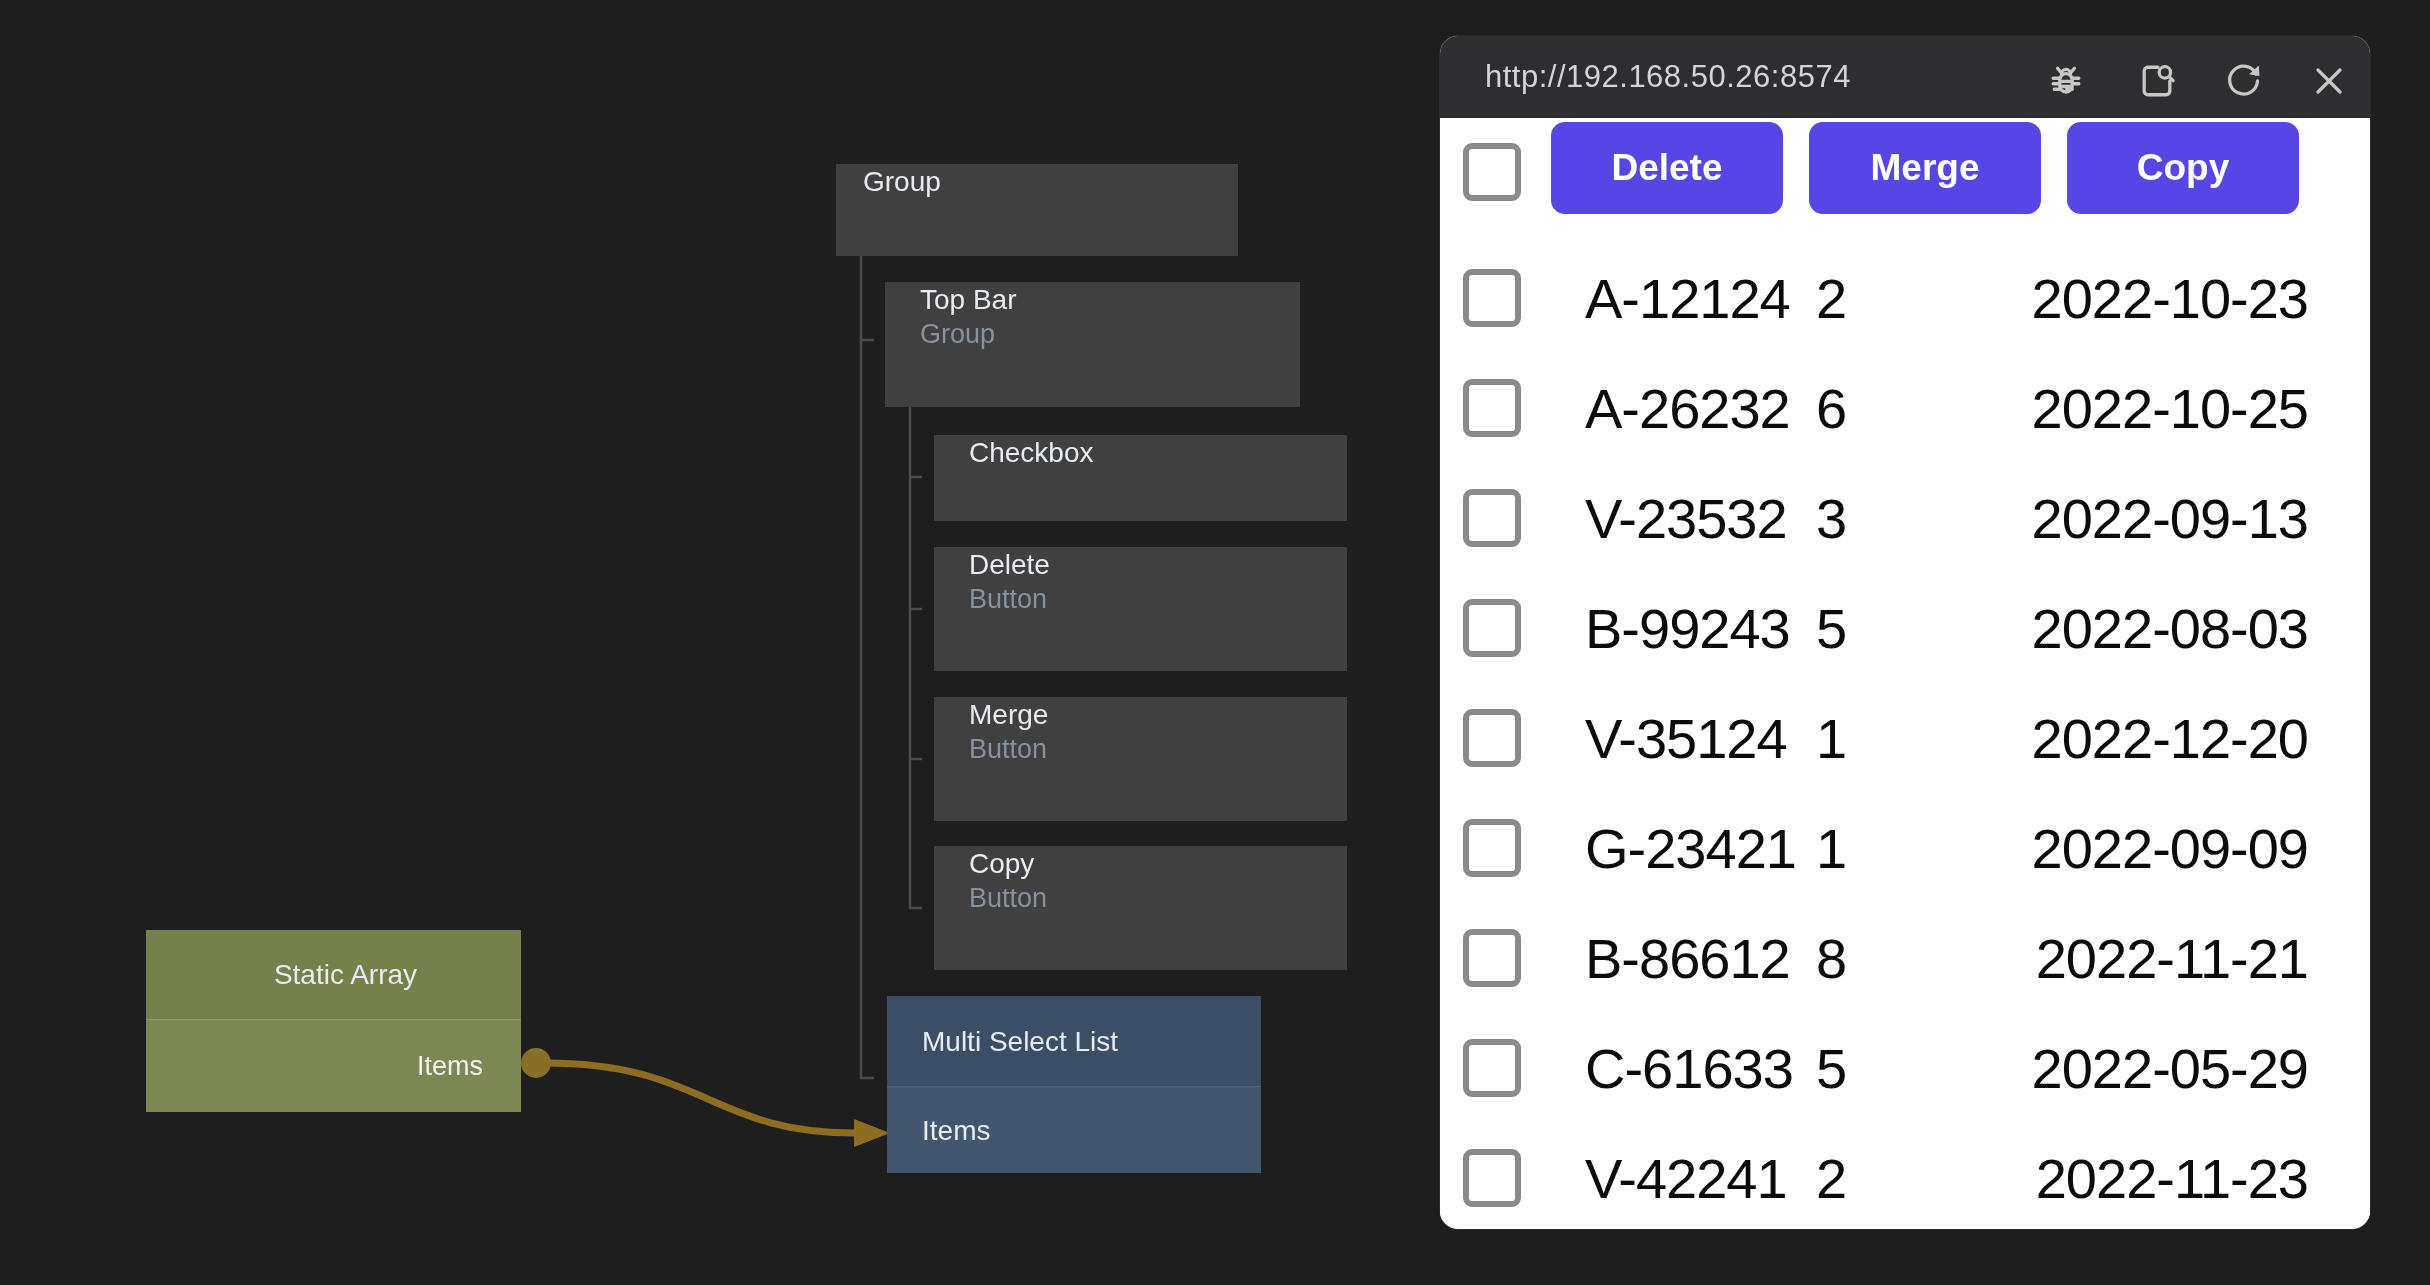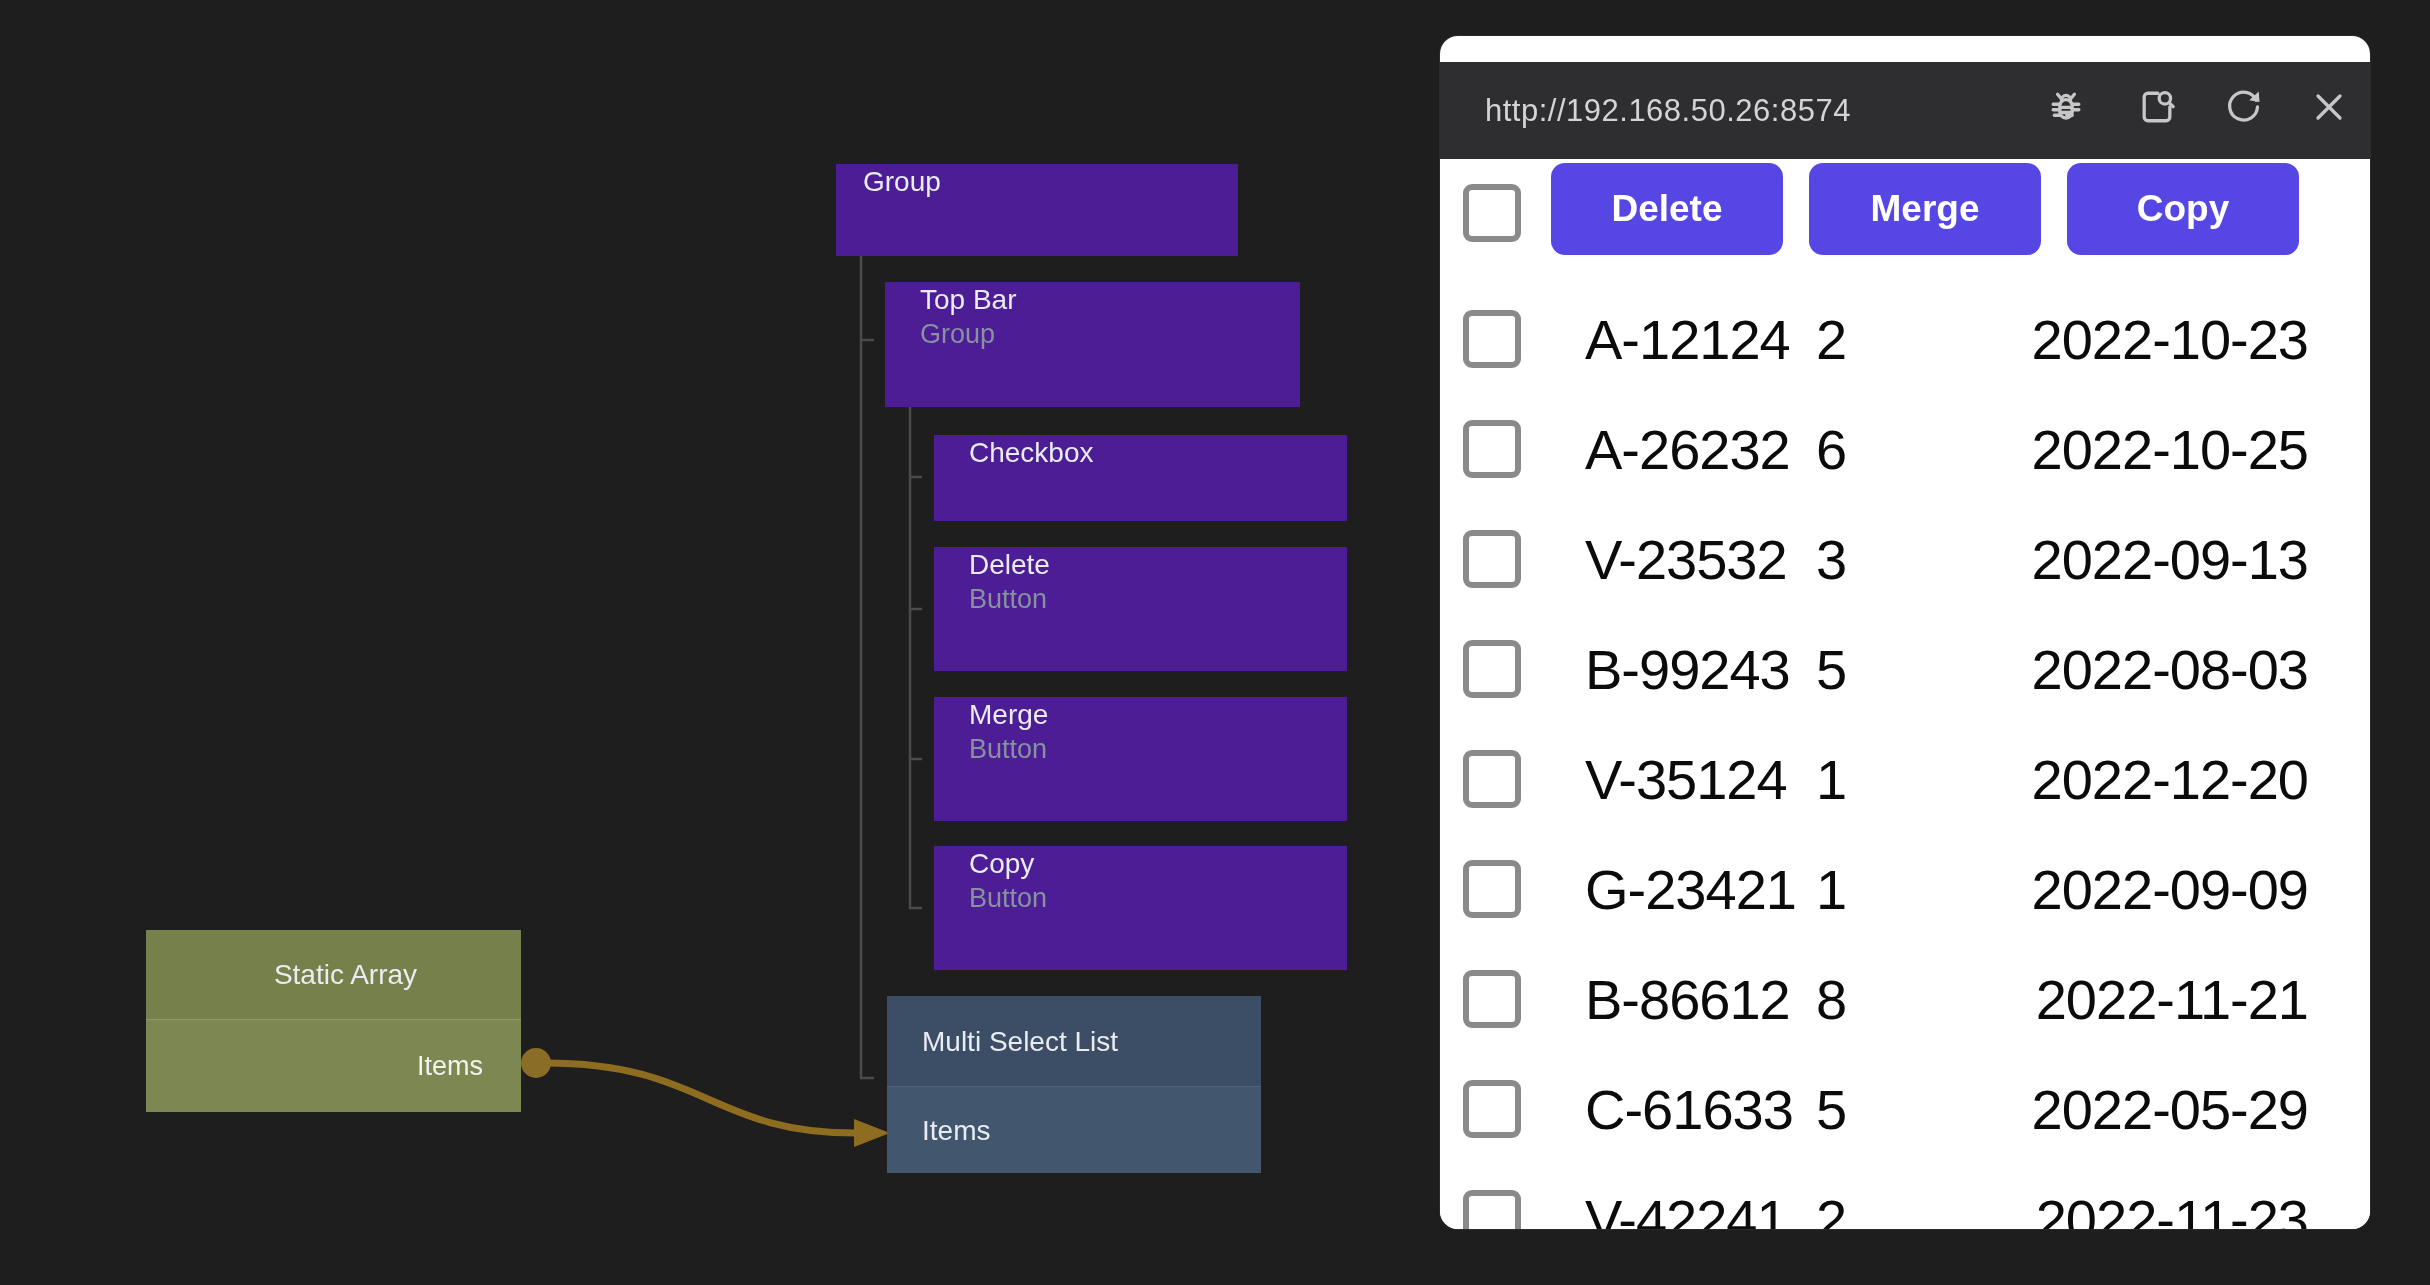--- a/index.html
+++ b/index.html
@@ -3,21 +3,21 @@
 <meta charset="utf-8">
 <style>
   html,body{margin:0;padding:0;background:#161616;}
   .stage{position:relative;width:2430px;height:1285px;background:#1e1e1f;overflow:hidden;
          font-family:"Liberation Sans",sans-serif;}
 
   
   .wires{position:absolute;left:0;top:0;width:2430px;height:1285px;pointer-events:none;}
   .node{position:absolute;color:#e8ebf1;}
   .node .sect{box-sizing:border-box;display:flex;flex-direction:column;justify-content:center;}
-  .blue{background:#4c1d95;}
+  .blue{background:#404040;}
   .node .title{font-size:28px;color:#e9ecf2;line-height:1.25;}
   .node .subtitle{font-size:27px;color:#88919f;line-height:1.3;}
   .n-group{left:836px;top:164px;width:375px;height:92px;}
   .n-topbar{left:885px;top:282px;width:380px;height:125px;}
   .n-checkbox{left:934px;top:435px;width:378px;height:86px;}
   .n-delete{left:934px;top:547px;width:378px;height:124px;}
   .n-merge{left:934px;top:697px;width:378px;height:124px;}
   .n-copy{left:934px;top:846px;width:378px;height:124px;}
   .pad{padding-left:27px;}
   .pad2{padding-left:35px;}
@@ -27,21 +27,21 @@
   .n-static{left:146px;top:930px;width:375px;height:181px;text-align:center;}
   .n-static .hd{height:89px;background:#76804a;}
   .n-static .bd{height:92px;background:#7d8752;border-top:1px solid rgba(255,255,255,.14);position:relative;}
   .out-label{position:absolute;right:38px;top:50%;transform:translateY(-50%);
              font-size:27px;color:#f2f3ee;}
 
   
   .browser{position:absolute;left:1440px;top:36px;width:930px;height:1193px;
            border-radius:18px;background:#ffffff;overflow:hidden;
            box-shadow:0 0 0 1px rgba(255,255,255,.06);}
-  .titlebar{position:relative;height:97px;background:#2e2e30;margin-top:26px;}
+  .titlebar{position:relative;height:82px;background:#2e2e30;}
   .url{position:absolute;left:45px;top:50%;transform:translateY(-50%);
        font-size:31px;color:#d4d4d6;letter-spacing:.5px;}
   .tb-icon{position:absolute;top:23px;width:44px;height:44px;padding:0;border:none;
            background:transparent;cursor:pointer;}
   .tb-icon svg{width:44px;height:44px;stroke:#c7c7c7;fill:none;
                stroke-width:1.8;stroke-linecap:round;stroke-linejoin:round;}
   .i-bug{left:604px;} .i-inspect{left:695px;} .i-refresh{left:781px;} .i-close{left:867px;}
 
   .content{position:relative;height:1102px;background:#ffffff;color:#0b0b0b;}
   .cbx{box-sizing:border-box;width:58px;height:58px;border:6px solid #8a8a8a;

